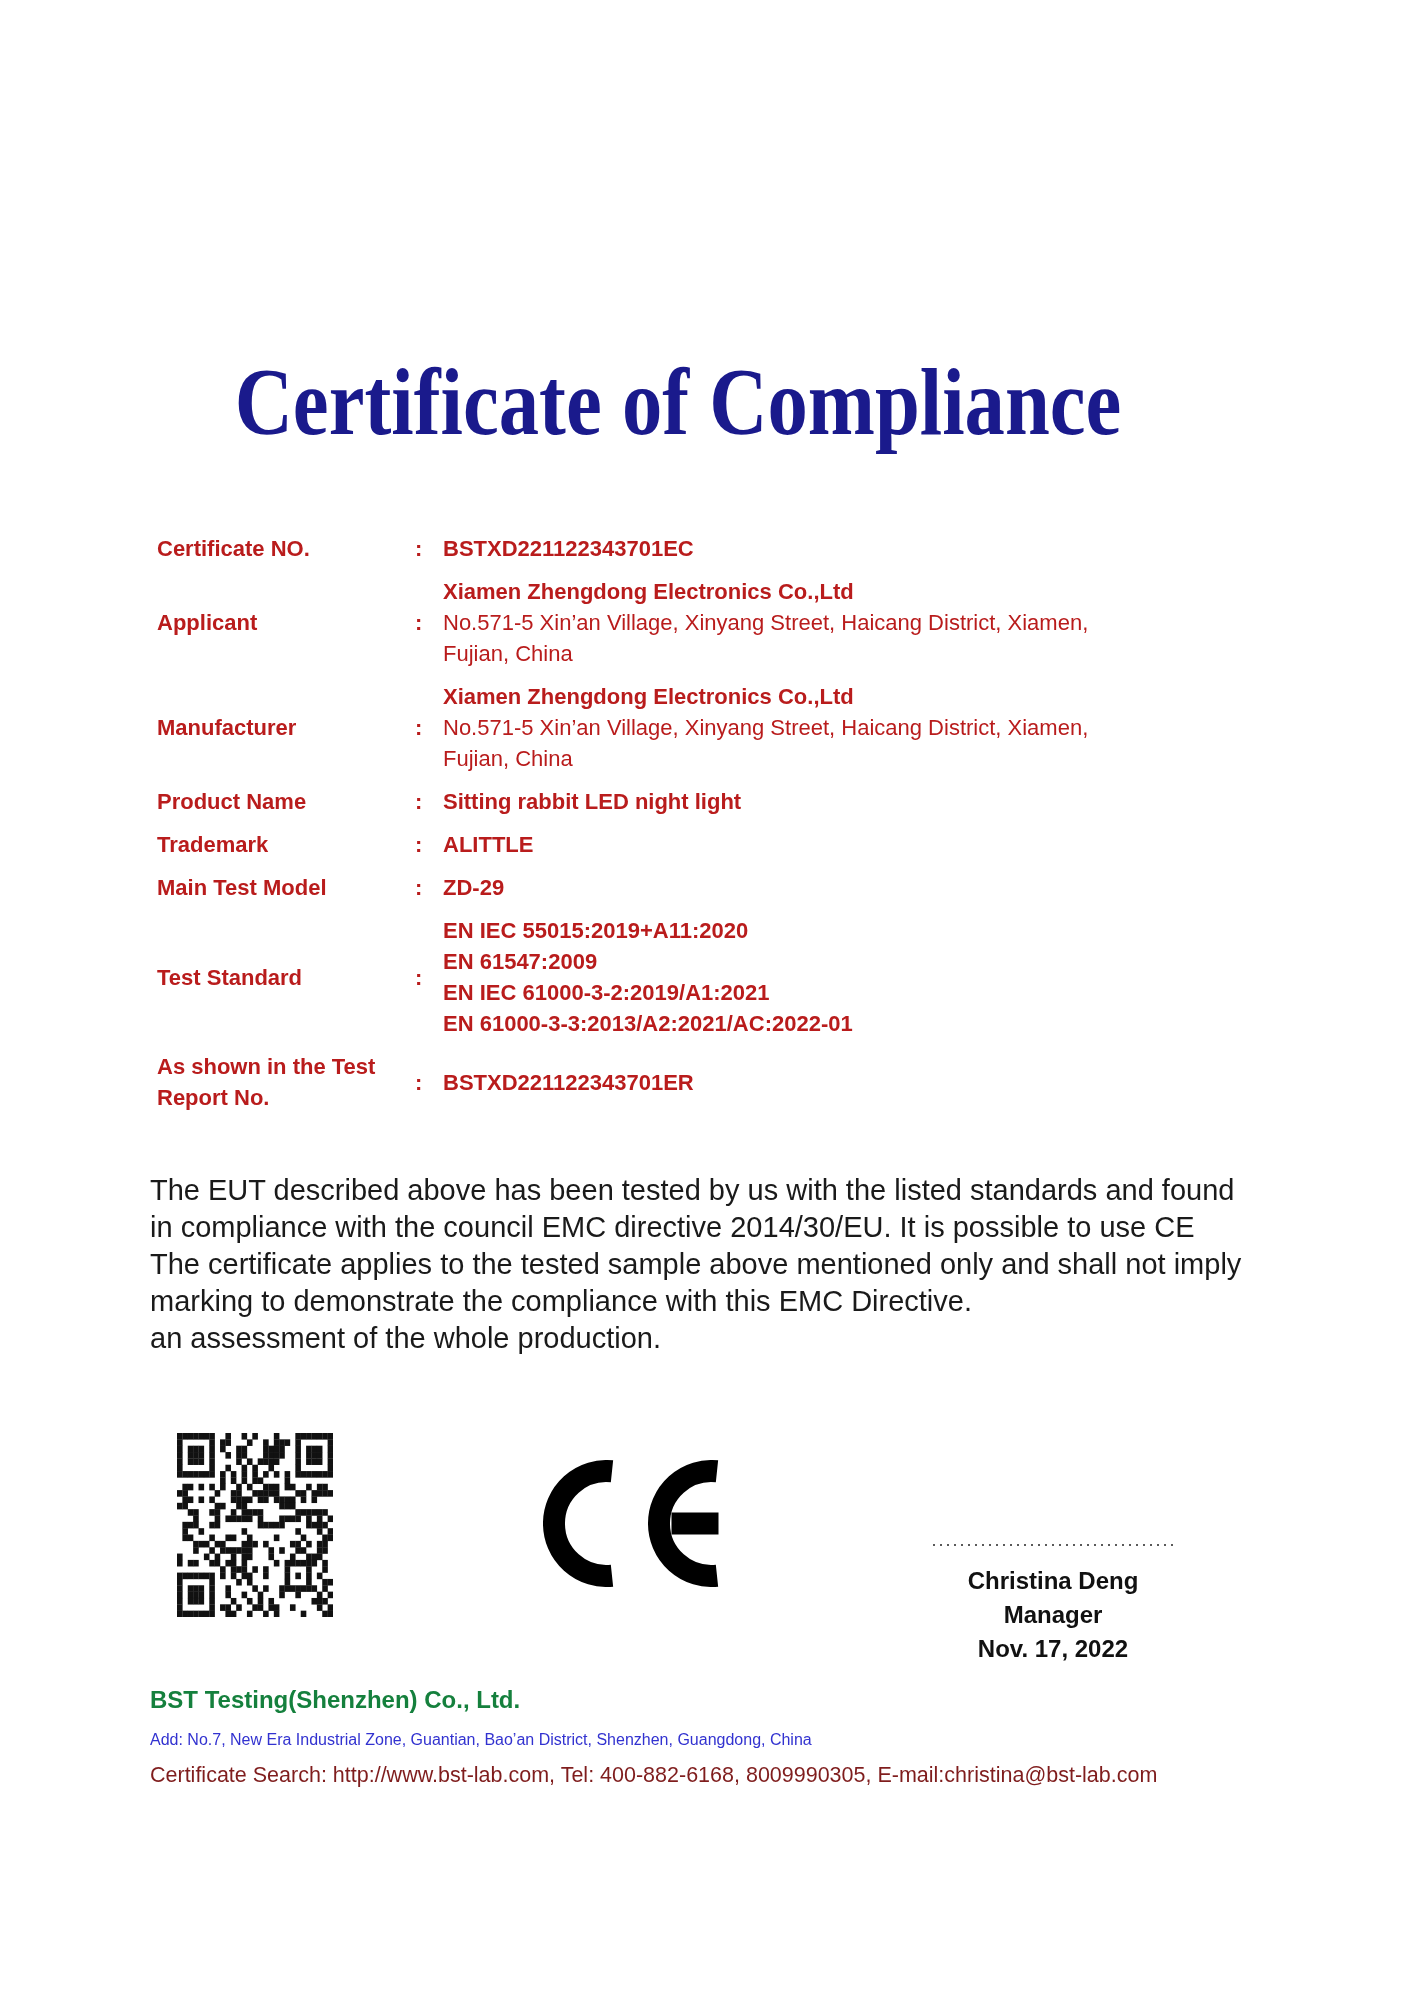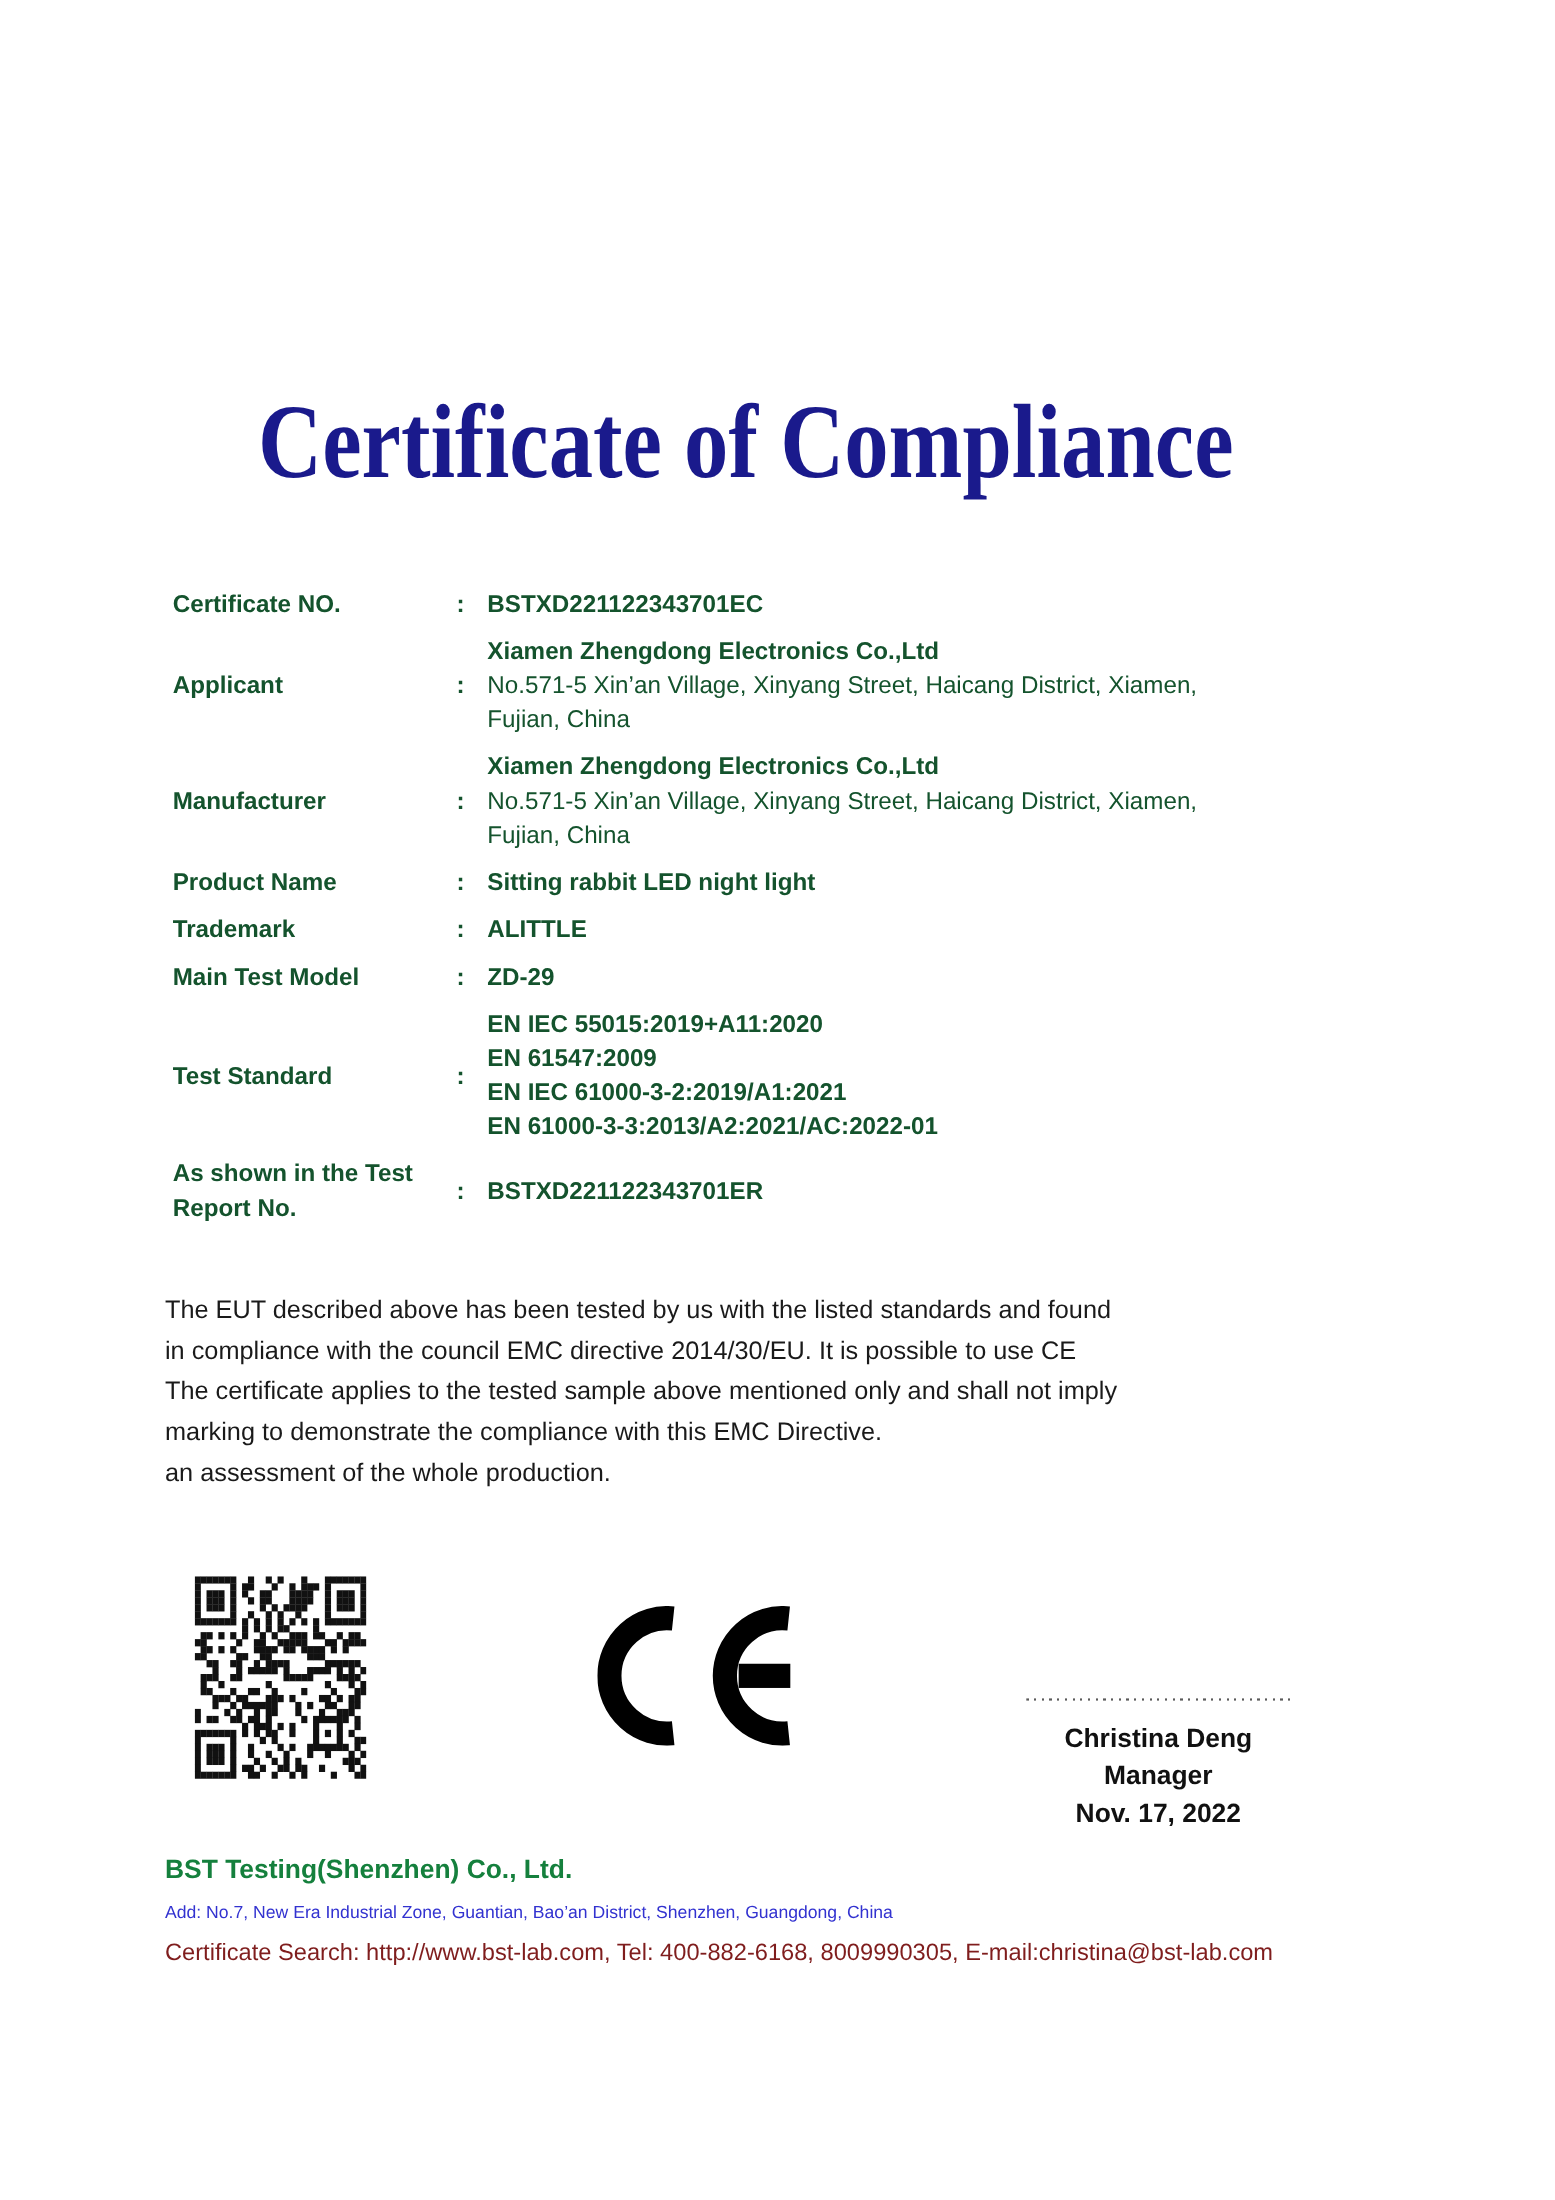--- a/index.html
+++ b/index.html
@@ -22,33 +22,33 @@
     line-height:1.05;
     color:#1a1a8c;
     transform:scaleX(0.84);
     white-space:nowrap;
   }
   .details{
     position:absolute;
     left:157px; top:533px;
     width:1100px;
     font-size:22px;
-    color:#14532d;
+    color:#b91c1c;
   }
   .d-row{display:flex;align-items:center;margin-bottom:12px;}
   .d-label{width:258px;font-weight:bold;line-height:31px;flex:none;}
   .d-colon{width:28px;font-weight:bold;line-height:31px;flex:none;}
   .d-value{flex:1;line-height:31px;}
   .v-line{white-space:nowrap;}
   .v-bold{font-weight:bold;}
   .body-text{
     position:absolute;
     left:150px; top:1172px;
     width:1160px;
-    font-size:23px;
+    font-size:29px;
     line-height:37px;
     color:#1a1a1a;
   }
   .qr{
     position:absolute;
     left:177px; top:1433px;
     width:156px; height:184px;
   }
   .ce{
     position:absolute;

